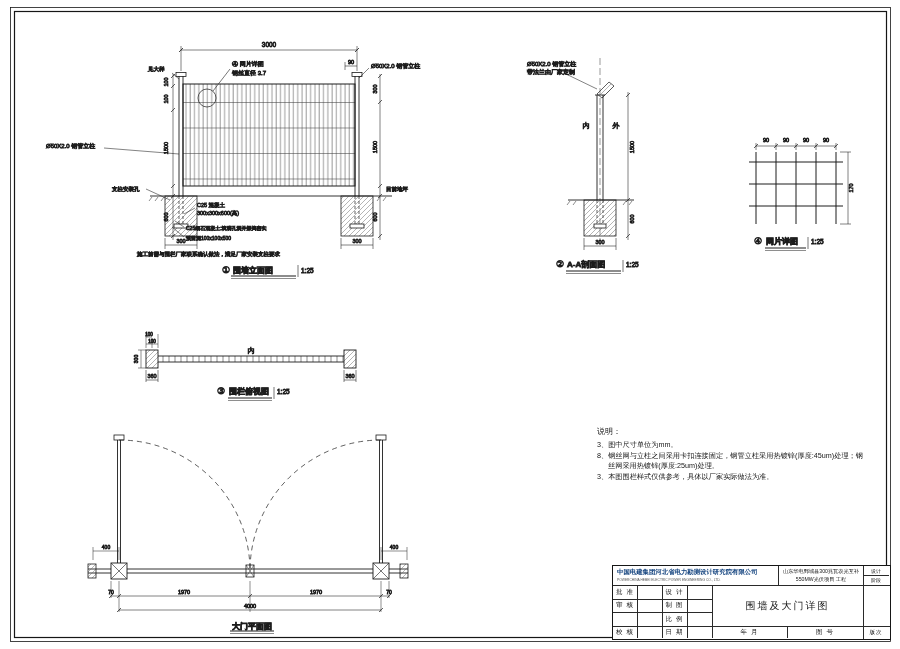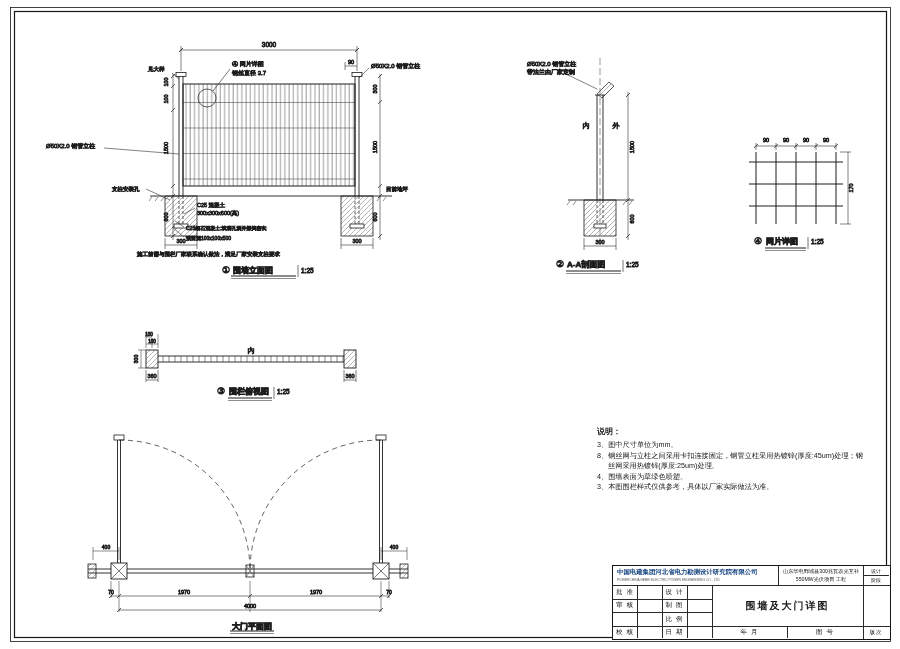--- a/index.html
+++ b/index.html
@@ -3,32 +3,32 @@
 <meta charset="utf-8">
 <style>
   *{margin:0;padding:0;box-sizing:border-box}
   html,body{width:900px;height:649px;background:#e9e9e9;font-family:"Liberation Sans",sans-serif}
   .sheet{position:relative;width:900px;height:649px;background:#ffffff;overflow:hidden}
   svg.art{position:absolute;left:0;top:0}
   svg text{fill:#161616;font-family:"Liberation Sans",sans-serif}
   .t45{font-size:4.5px}.t5{font-size:5px}.t55{font-size:5.5px}.t6{font-size:6px}
   .t65{font-size:6.5px}.t7{font-size:7px}.t8{font-size:8px;font-weight:bold}.t9{font-size:9px}
   .notes{position:absolute;left:597px;top:426px;width:266px;color:#161616}
-  .notes-title{font-size:8px;font-weight:bold;margin-bottom:3px}
+  .notes-title{font-size:8px;font-weight:normal;margin-bottom:3px}
   .note-item{font-size:7.2px;line-height:10.6px;padding-left:11px;text-indent:-11px}
   .tb{position:absolute;left:612px;top:565px;width:279px;height:75px;border:1.4px solid #161616;color:#161616;background:#fff}
   .tb .hl,.tb .vl{position:absolute;background:#2a2a2a}
   .tb .hl{height:0.8px}.tb .vl{width:0.8px}
   .cell{position:absolute;display:flex;align-items:center;justify-content:center;font-size:6.5px;letter-spacing:1px;white-space:nowrap}
   .tb-company{position:absolute;left:2px;top:1px;width:161px;height:17px;display:flex;align-items:center;gap:2px;overflow:hidden}
   .tb-cn{font-size:6.4px;font-weight:bold;color:#12427e;white-space:nowrap}
   .tb-en{font-size:6px;color:#555;transform:scale(0.55);transform-origin:left center;white-space:nowrap}
   .tb-project{position:absolute;left:166px;top:1px;width:84px;height:17px;font-size:5.2px;line-height:7.4px;display:flex;align-items:center;text-align:center}
   .tb-stage{font-size:5px;letter-spacing:0}
-  .tb-title{position:absolute;left:99px;top:19px;width:151px;height:41px;display:flex;align-items:center;justify-content:center;font-size:10px;font-weight:bold;letter-spacing:2px}
+  .tb-title{position:absolute;left:99px;top:19px;width:151px;height:41px;display:flex;align-items:center;justify-content:center;font-size:10px;font-weight:normal;letter-spacing:2px}
 </style>
 </head>
 <body>
 
 <div class="sheet">
 
 <svg class="art" width="900" height="649" viewBox="0 0 900 649">
 <defs>
   <pattern id="p-mesh" width="4.3" height="25.5" patternUnits="userSpaceOnUse">
     <path d="M0 0.4 H4.3 M1 0 V25.5" stroke="#3d3d3d" stroke-width="0.55" fill="none"></path>
@@ -205,21 +205,20 @@
   <text class="t55" x="316" y="593.5" text-anchor="middle">1970</text>
   <text class="t55" x="250" y="607.5" text-anchor="middle">4000</text>
   <text class="t8" x="232" y="629">大门平面图</text>
 </g>
 </svg>
 
 <div class="notes">
   <div class="notes-title">说明：</div>
   <div class="note-item">3、图中尺寸单位为mm。</div>
   <div class="note-item">8、钢丝网与立柱之间采用卡扣连接固定，钢管立柱采用热镀锌(厚度:45um)处理；钢丝网采用热镀锌(厚度:25um)处理。</div>
-  <div class="note-item">4、围墙表面为草绿色喷塑。</div>
   <div class="note-item">3、本图围栏样式仅供参考，具体以厂家实际做法为准。</div>
 </div>
 
 <div class="tb">
 
   <div class="hl" style="left:0;top:19px;width:100%"></div>
   <div class="hl" style="left:0;top:33px;width:99px"></div>
   <div class="hl" style="left:0;top:46px;width:99px"></div>
   <div class="hl" style="left:0;top:60px;width:100%"></div>
   <div class="hl" style="left:250px;top:9px;width:26px"></div>

